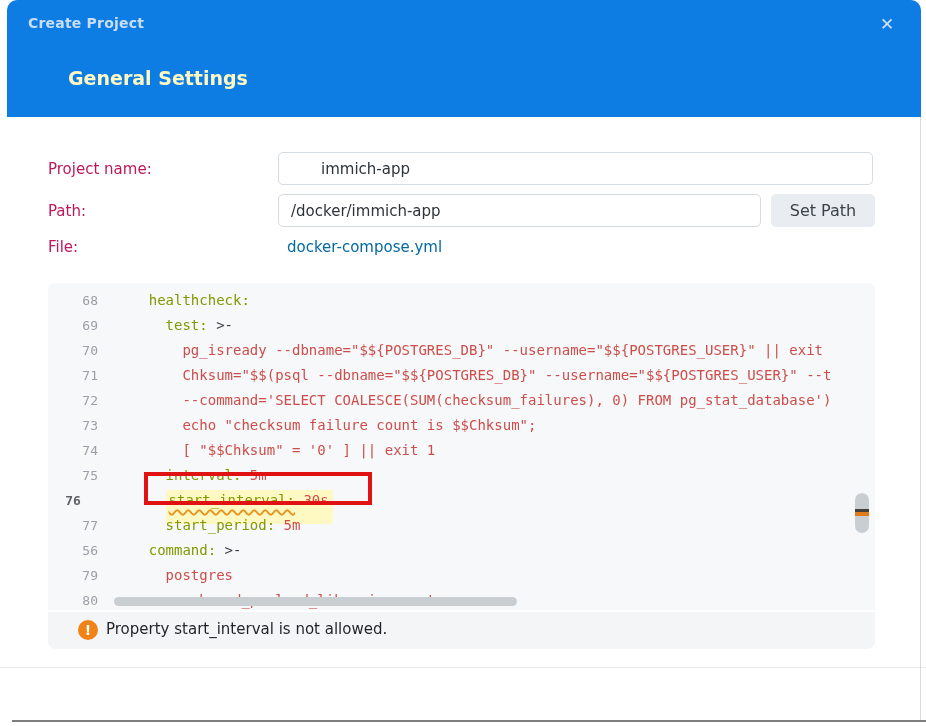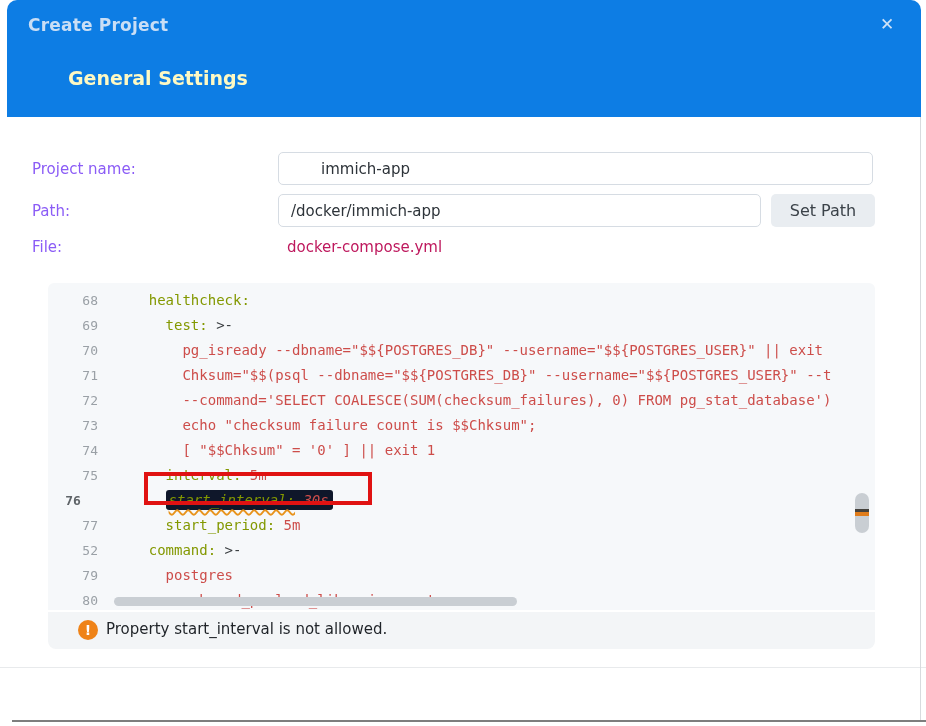--- a/index.html
+++ b/index.html
@@ -9,66 +9,66 @@
     font-family: "DejaVu Sans", "Liberation Sans", sans-serif;
     background: #ffffff; overflow: hidden;
   }
   
   .hdr {
     position: absolute; left: 7px; right: 5px; top: 0; height: 117px;
     background: #0d7de4; border-radius: 10px 10px 0 0;
   }
   .hdr-title {
     position: absolute; left: 21px; top: 15px;
-    font-size: 17px; font-weight: bold; color: #c9def5; letter-spacing: .2px;
+    font-size: 14px; font-weight: bold; color: #c9def5; letter-spacing: .2px;
   }
   .hdr-sub {
     position: absolute; left: 41px; top: 67px;
     font-size: 19px; font-weight: bold; color: #fef9c3; margin-left: 20px;
   }
   .hdr-close {
     position: absolute; right: 22px; top: 12px; width: 24px; height: 24px;
     color: #cfe2f7; font-size: 17px; font-weight: bold; line-height: 24px;
     text-align: center; cursor: pointer;
   }
   
-  .lbl { position: absolute; left: 32px; font-size: 15px; color: #8b5cf6; text-align: right; }
+  .lbl { position: absolute; left: 48px; font-size: 15px; color: #be185d; text-align: right; }
   .inp {
     position: absolute; height: 33px; border: 1px solid #d6dce3; border-radius: 5px;
     background: #fff; font-family: inherit; font-size: 15px; color: #2d3339;
     padding: 0 12px; outline: none;
   }
   .inp-name { left: 278px; top: 152px; width: 595px; padding-left: 42px; }
   .inp-path { left: 278px; top: 194px; width: 483px; }
   .btn-setpath {
     position: absolute; left: 771px; top: 194px; width: 104px; height: 33px;
     background: #e9edf1; border: none; border-radius: 5px;
     font-family: inherit; font-size: 16px; color: #3b4249; cursor: pointer;
   }
-  .file-val { position: absolute; left: 287px; top: 238px; font-size: 15px; color: #be185d; }
+  .file-val { position: absolute; left: 287px; top: 238px; font-size: 15px; color: #0369a1; }
   
   .editor {
     position: absolute; left: 48px; top: 283px; width: 827px; height: 327px;
     background: #f6f8fa; border-radius: 6px 6px 0 0; overflow: hidden;
     font-family: "DejaVu Sans Mono", "Liberation Mono", monospace; font-size: 14px;
   }
   .cl { position: relative; height: 25px; line-height: 22px; white-space: pre; }
   .cl:first-child { margin-top: 6px; }
   .ln {
     display: inline-block; width: 50px; text-align: right;
     color: #9aa0a6; font-size: 13px;
   }
   .ln.cur { color: #5f6468; font-weight: bold; text-align: center; }
   .code { margin-left: 17px; }
   .k { color: #839800; }
   .o { color: #3c4043; }
   .r { color: #cd4d4a; }
   .ind { color: #2d3339; }
   .hl {
-    background: #0f172a; border-radius: 3px; padding: 2px 4px 2px 3px; font-style: italic;
+    background: #fef9c3; border-radius: 3px; padding: 2px 4px 16px 3px;
   }
   .squig {
     text-decoration: underline; text-decoration-style: wavy;
     text-decoration-color: #e8931c; text-decoration-thickness: 2px;
     text-underline-offset: 4px;
   }
   .anno-box {
     position: absolute; left: 96px; top: 189px; width: 228px; height: 33px;
     border: 4px solid #e01212; pointer-events: none;
   }
@@ -128,21 +128,21 @@
     <div class="cl"><span class="ln">68</span><span class="code"><span class="k">    healthcheck:</span><span class="o"></span><span class="r"></span></span></div>
     <div class="cl"><span class="ln">69</span><span class="code"><span class="k">      test:</span><span class="o"> &gt;-</span><span class="r"></span></span></div>
     <div class="cl"><span class="ln">70</span><span class="code"><span class="k"></span><span class="o"></span><span class="r">        pg_isready --dbname="$${POSTGRES_DB}" --username="$${POSTGRES_USER}" || exit</span></span></div>
     <div class="cl"><span class="ln">71</span><span class="code"><span class="k"></span><span class="o"></span><span class="r">        Chksum="$$(psql --dbname="$${POSTGRES_DB}" --username="$${POSTGRES_USER}" --t</span></span></div>
     <div class="cl"><span class="ln">72</span><span class="code"><span class="k"></span><span class="o"></span><span class="r">        --command='SELECT COALESCE(SUM(checksum_failures), 0) FROM pg_stat_database')</span></span></div>
     <div class="cl"><span class="ln">73</span><span class="code"><span class="k"></span><span class="o"></span><span class="r">        echo "checksum failure count is $$Chksum";</span></span></div>
     <div class="cl"><span class="ln">74</span><span class="code"><span class="k"></span><span class="o"></span><span class="r">        [ "$$Chksum" = '0' ] || exit 1</span></span></div>
     <div class="cl"><span class="ln">75</span><span class="code"><span class="k">      interval:</span><span class="o"></span><span class="r"> 5m</span></span></div>
     <div class="cl"><span class="ln cur">76</span><span class="code"><span class="ind">      </span><span class="hl"><span class="k squig">start_interval:</span><span class="r"> 30s</span></span></span></div>
     <div class="cl"><span class="ln">77</span><span class="code"><span class="k">      start_period:</span><span class="o"></span><span class="r"> 5m</span></span></div>
-    <div class="cl"><span class="ln">52</span><span class="code"><span class="k">    command:</span><span class="o"> &gt;-</span><span class="r"></span></span></div>
+    <div class="cl"><span class="ln">56</span><span class="code"><span class="k">    command:</span><span class="o"> &gt;-</span><span class="r"></span></span></div>
     <div class="cl"><span class="ln">79</span><span class="code"><span class="k"></span><span class="o"></span><span class="r">      postgres</span></span></div>
     <div class="cl"><span class="ln">80</span><span class="code"><span class="k"></span><span class="o"></span><span class="r">      -c shared_preload_libraries=vectors.so</span></span></div>
 
     <div class="anno-box"></div>
 
     <div class="vscroll">
       <div class="mark-dark"></div>
       <div class="mark-orange"></div>
     </div>
     <div class="hscroll"></div>

